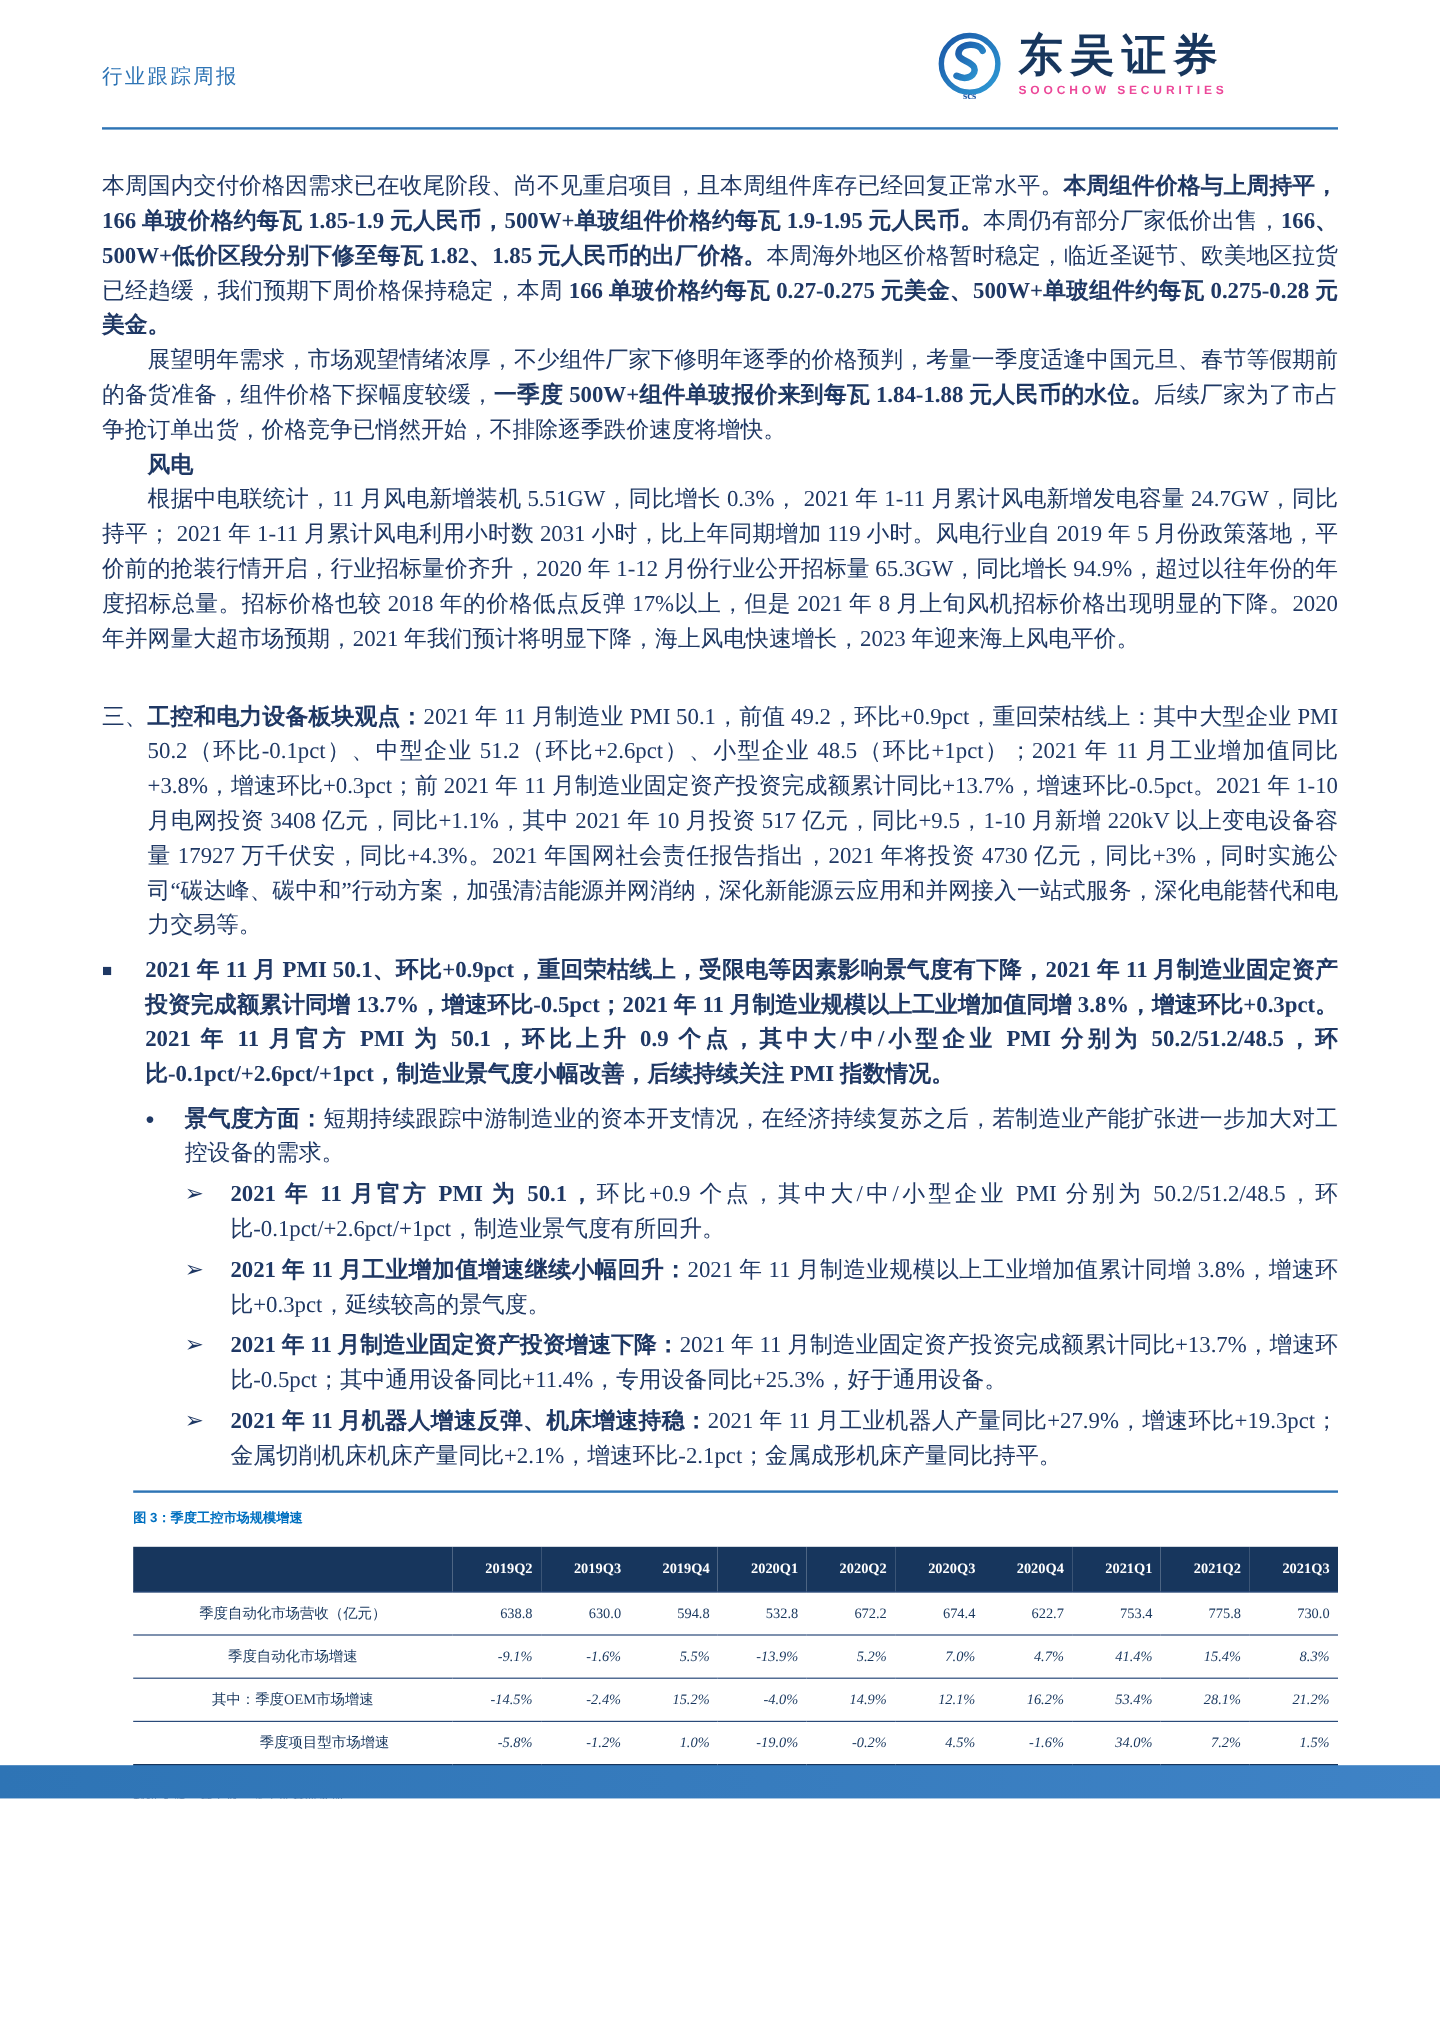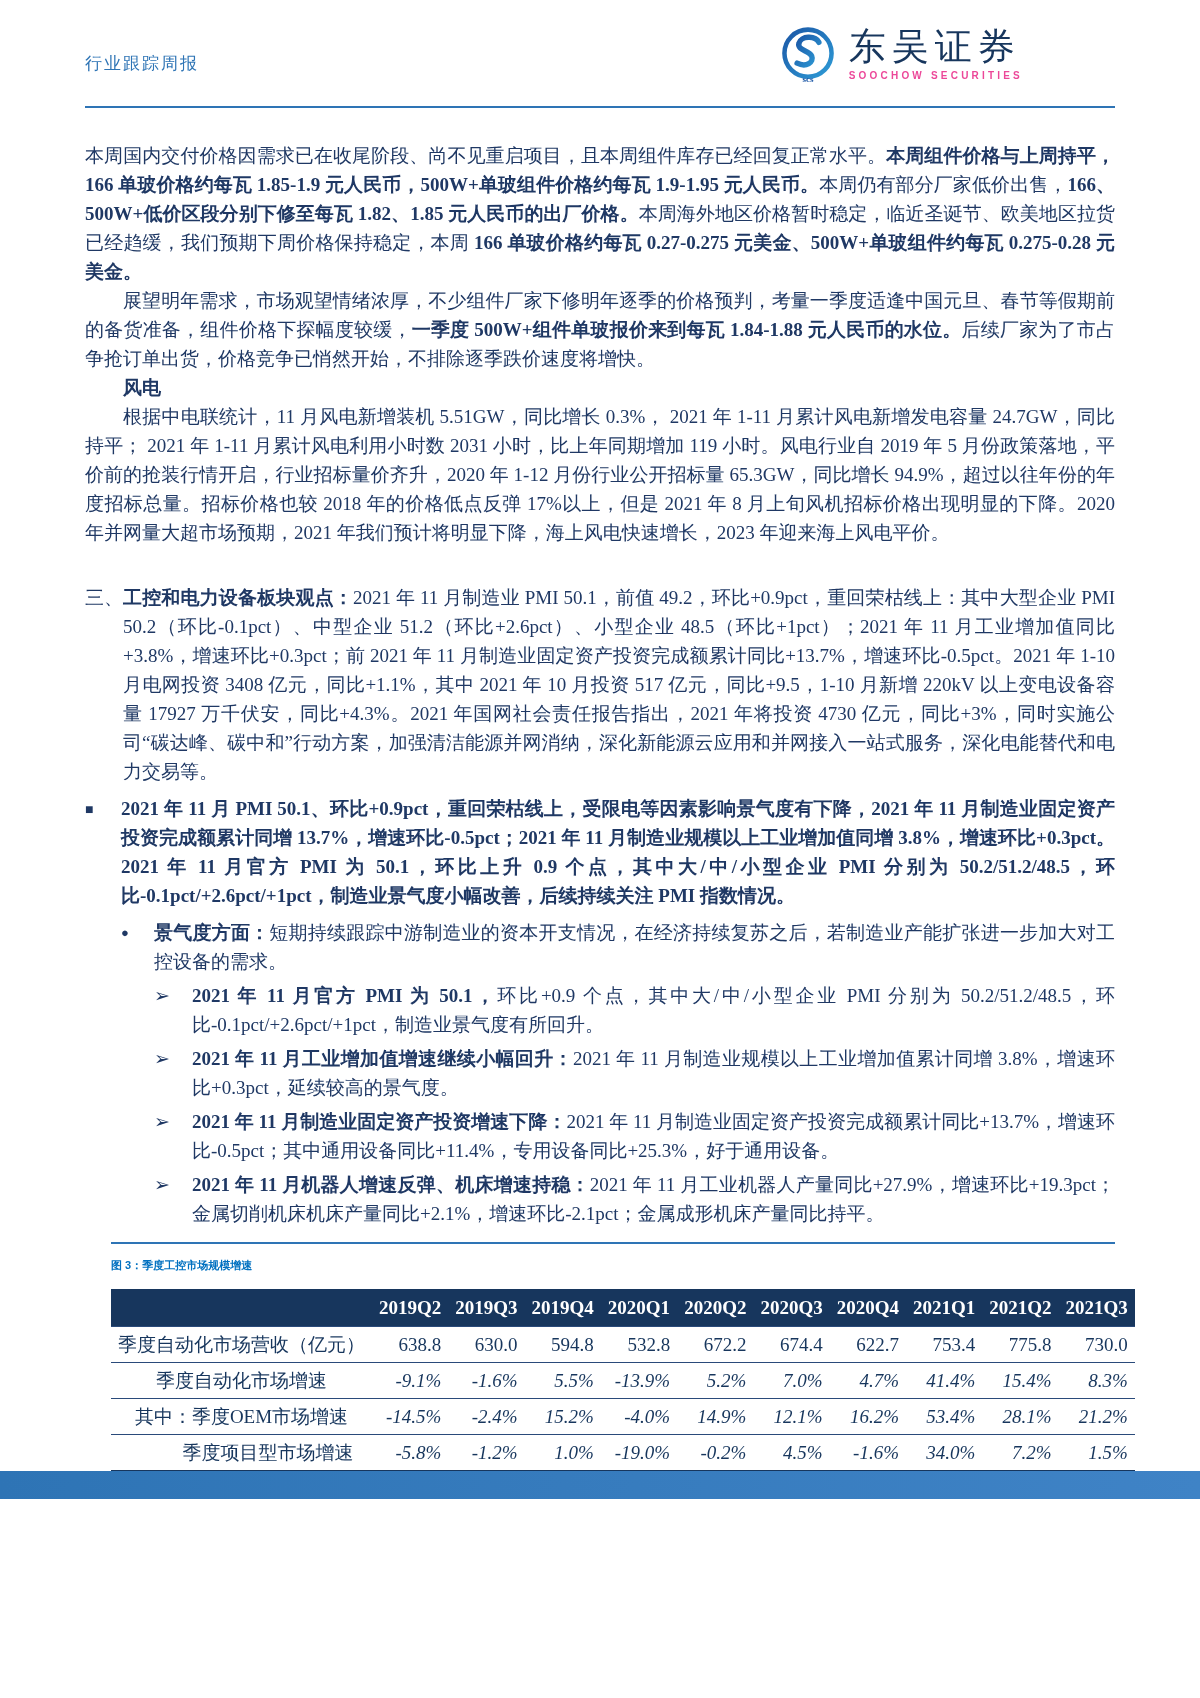--- a/index.html
+++ b/index.html
@@ -6,21 +6,21 @@
   .page{position:relative;width:1200px;height:1499px;margin:0 auto;background:#fff;overflow:hidden;
         font-family:"Liberation Serif","DejaVu Serif",serif;color:#1f3864;}
   .content{padding:0 85px;}
 
   
   .header{position:relative;height:106px;border-bottom:2px solid #2e74b5;}
   .report-type{position:absolute;left:0;top:52px;font-size:17px;letter-spacing:2px;color:#2e74b5;
                font-family:"Liberation Sans","DejaVu Sans",sans-serif;}
   .logo{position:absolute;right:92px;top:26px;display:flex;align-items:flex-start;gap:12px;}
   .logo-text{display:flex;flex-direction:column;}
-  .brand-cn{font-size:37px;font-weight:normal;color:#17365d;letter-spacing:6px;line-height:42px;white-space:nowrap;}
+  .brand-cn{font-size:37px;font-weight:bold;color:#17365d;letter-spacing:6px;line-height:42px;white-space:nowrap;}
   .brand-en{font-size:10px;font-weight:bold;color:#ec4899;letter-spacing:3.2px;margin-top:2px;
             font-family:"Liberation Sans","DejaVu Sans",sans-serif;white-space:nowrap;}
 
   
   .main{padding-top:33px;font-size:19px;line-height:29px;text-align:justify;}
   .para{margin:0;}
   .ind{text-indent:2em;}
   .b{font-weight:bold;}
   .hang{display:flex;}
   .hang .marker{flex:0 0 38px;}
@@ -30,21 +30,21 @@
   .sq .marker{flex:0 0 36px;font-size:14px;padding-top:1px;}
   .rd{margin-left:36px;margin-top:8px;}
   .rd .marker{flex:0 0 33px;font-size:13px;}
   .ar{margin-left:69px;margin-top:5px;}
   .ar .marker{flex:0 0 38px;}
 
   
   .figure{margin:14px 0 0 26px;border-top:2px solid #2e74b5;}
   .fig-title{padding:7px 0 9px;font-size:11px;font-weight:bold;color:#0070c0;text-align:left;
              font-family:"Liberation Sans","DejaVu Sans",sans-serif;}
-  table.data{width:100%;border-collapse:collapse;font-size:19px;border-bottom:2px solid #17365d;}
+  table.data{width:100%;border-collapse:collapse;font-size:12px;border-bottom:2px solid #17365d;}
   table.data th{background:#17365d;color:#fff;text-align:right;padding:4px 7px;font-weight:bold;}
   table.data th.label-col{text-align:left;width:252px;}
   table.data td{text-align:right;padding:3px 7px;border-top:1px solid #2a4a7a;color:#17365d;}
   table.data td.label-col{text-align:center;white-space:nowrap;}
   table.data td.it{font-style:italic;}
   table.data td.ind1{padding-left:60px;}
   .source{margin-top:13px;font-size:11px;text-align:left;}
 
   
   .page-num{position:absolute;right:85px;top:1530px;font-size:15.5px;font-weight:bold;color:#17365d;}

